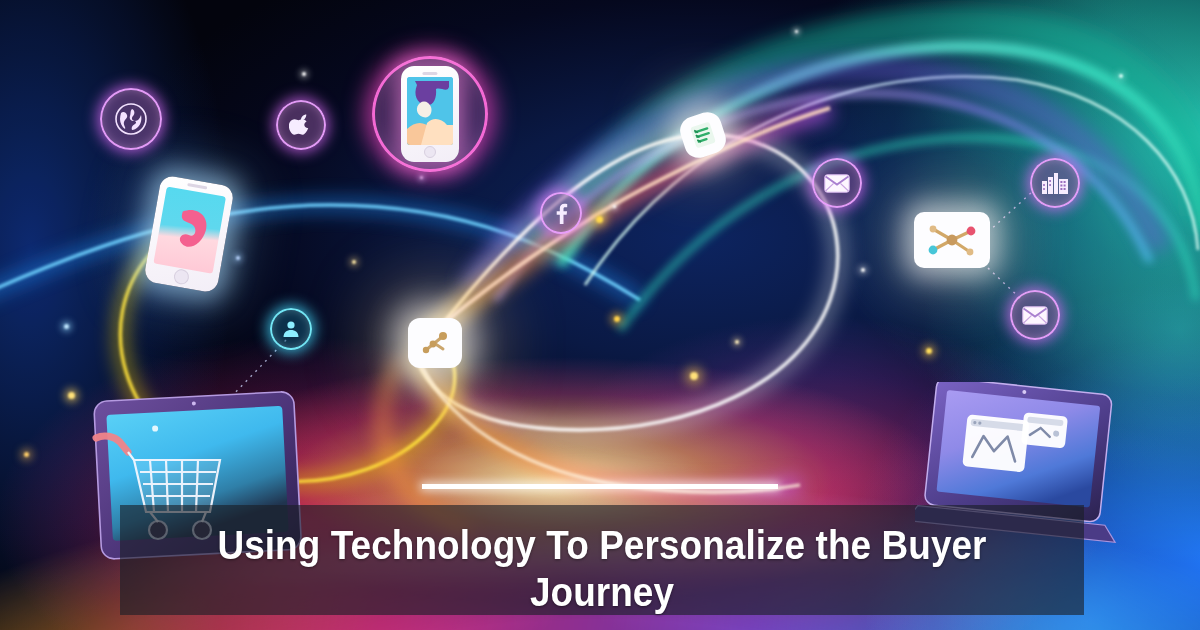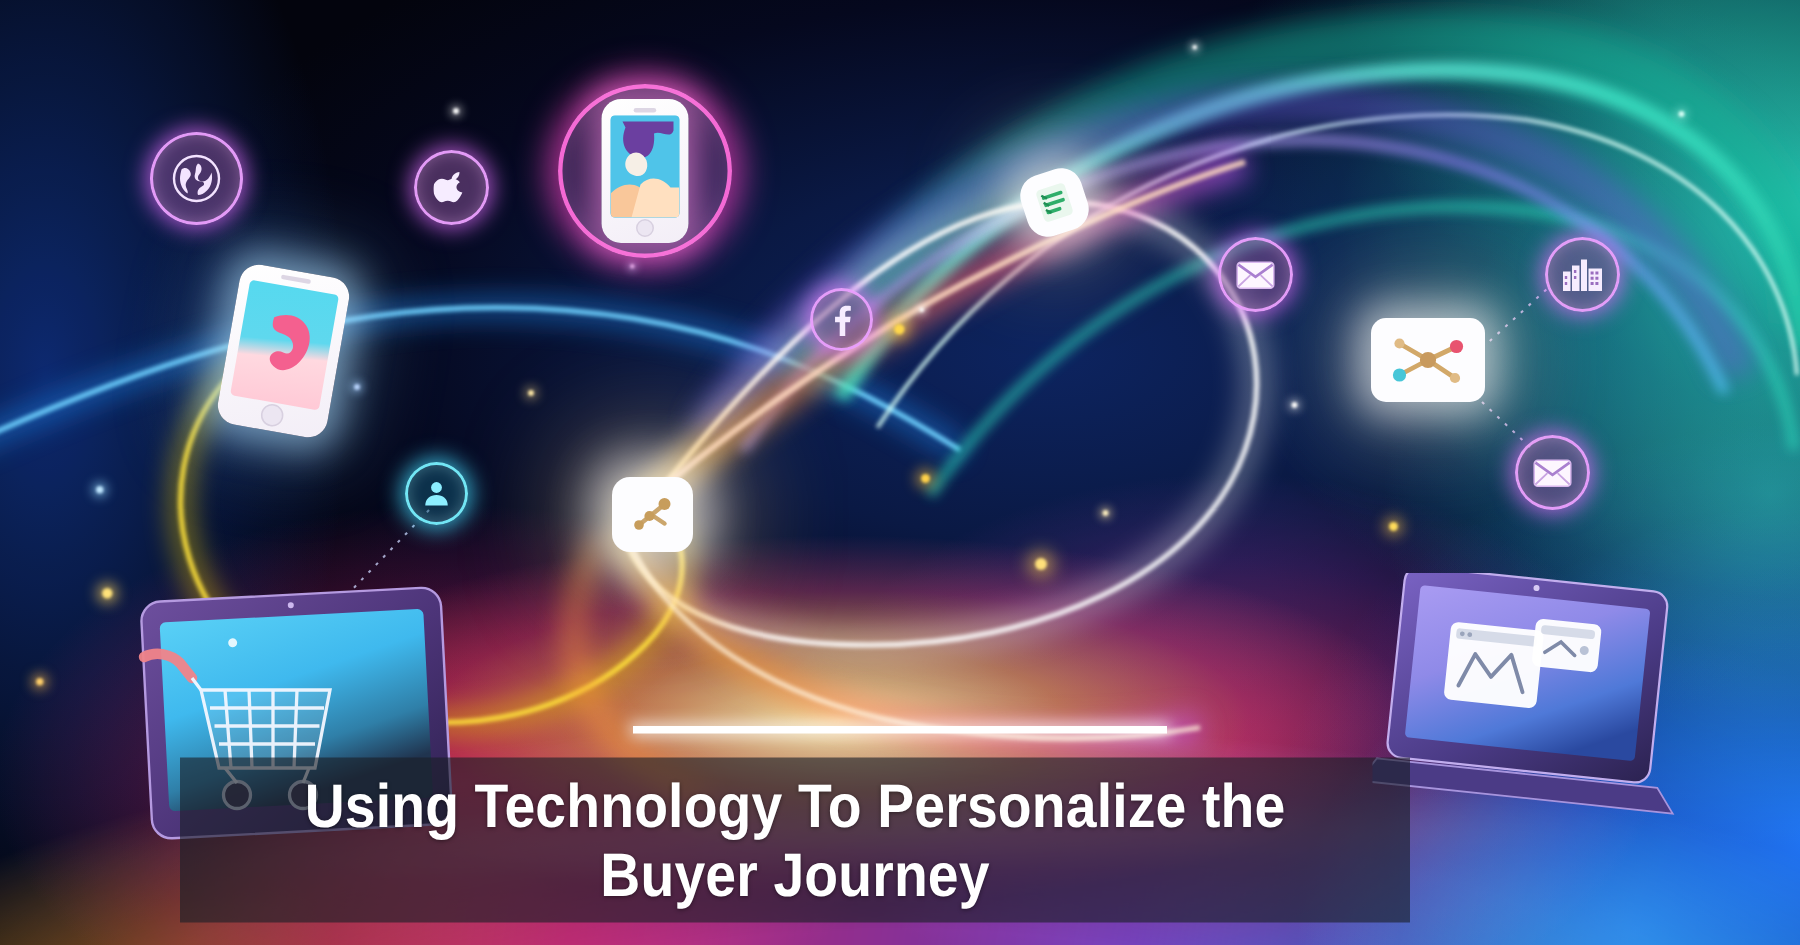--- a/index.html
+++ b/index.html
@@ -117,23 +117,23 @@
     width:26%;height:3px;border-radius:2px;background:#ddd6e4;
   }
   .phone-home{
     position:absolute;bottom:5px;left:50%;transform:translateX(-50%);
     width:13px;height:13px;border-radius:50%;
     background:#ece6f2;border:1px solid #d8d0e0;
   }
 
   
   #title-plate{
-    position:absolute;left:120px;top:505px;width:820px;height:110px;
+    position:absolute;left:120px;top:505px;width:964px;height:110px;
     background:rgba(26,30,38,.62);
-    display:flex;align-items:center;justify-content:center;
+    display:flex;align-items:flex-end;justify-content:center;
   }
   #title-text{
     margin:0;padding:0 14px;
     font-family:"Liberation Sans Narrow","Liberation Sans",sans-serif;
     font-weight:700;font-size:41px;line-height:1.13;
     letter-spacing:.1px;color:#ffffff;text-align:center;
     transform:scaleX(.9);transform-origin:center;
     text-shadow:0 1px 3px rgba(0,0,0,.45);
   }
   #divider{

